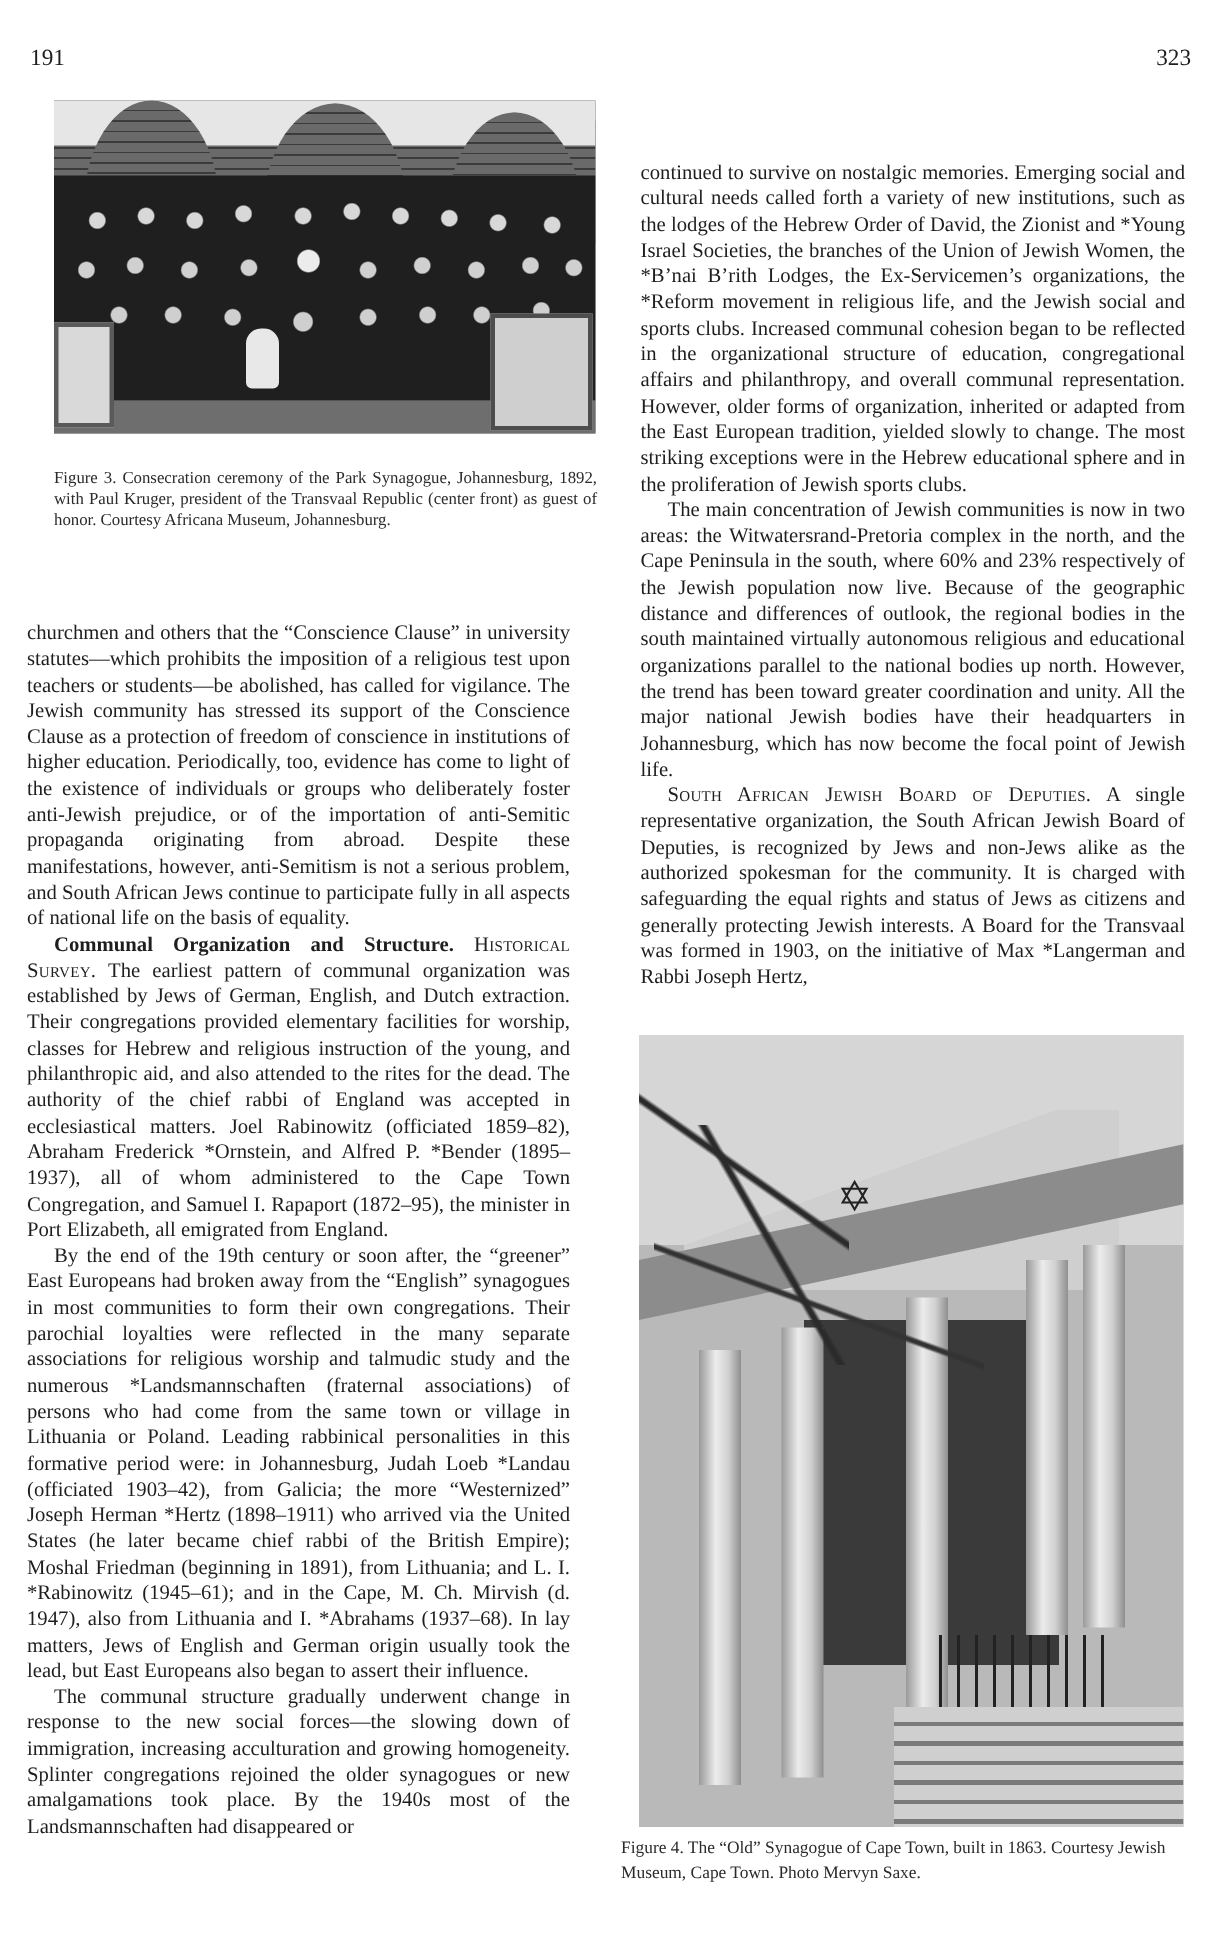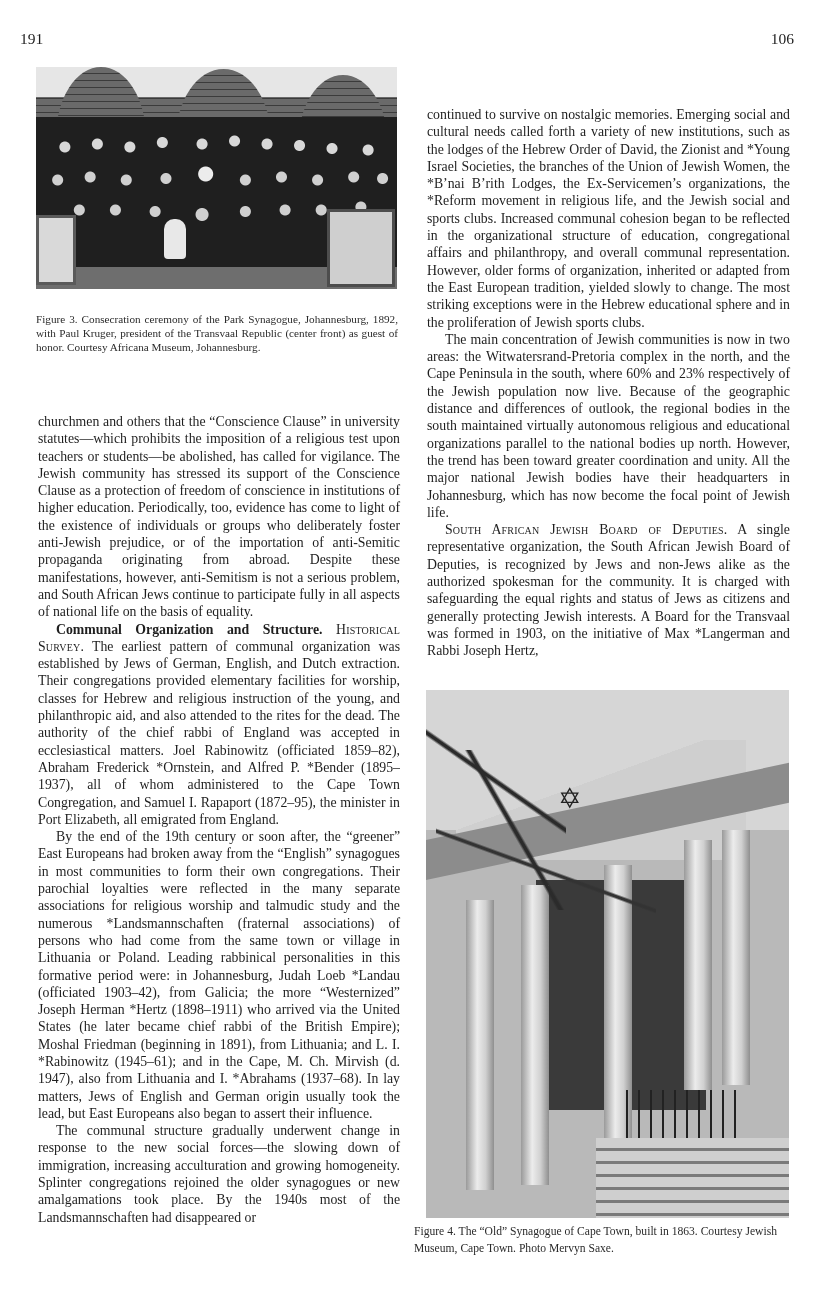--- a/index.html
+++ b/index.html
@@ -131,31 +131,31 @@
   }
   .caption-1 { left: 36px; top: 312px; width: 362px; }
   .caption-2 { left: 414px; top: 1223px; width: 364px; font-size: 11.6px; line-height: 17px; text-align: left; }
 
   .text {
     position: absolute; font-size: 13.8px; line-height: 17.3px;
     text-align: justify; hyphens: none; margin-top: 39px;
   }
   .text p { margin: 0; }
   .text p.indent { text-indent: 18px; }
-  .text-left { left: 38px; top: 374px; width: 362px; font-family: Liberation Serif, serif; }
+  .text-left { left: 18px; top: 374px; width: 362px; font-family: Liberation Serif, serif; }
   .text-right { left: 427px; top: 67px; width: 363px; }
   .run-in { font-weight: bold; }
   .sc { font-variant: small-caps; letter-spacing: 0.2px; }
 </style>
 </head>
 <body>
 
 <header class="running-head">
   <span class="pl">191</span>
-  <span class="pr">106</span>
+  <span class="pr">323</span>
 </header>
 
 <div class="photo photo-1" title="Group photograph of men in formal dress before a brick wall with arches, a small child seated in front, framed certificates at both sides">
   <div class="brick"></div>
   <div class="sky"></div>
   <div class="arch" style="left:20px;width:90px;"></div>
   <div class="arch" style="left:140px;width:95px;top:2px;"></div>
   <div class="arch" style="left:262px;width:90px;top:8px;"></div>
   <div class="crowd"></div>
   <div class="ground"></div>

